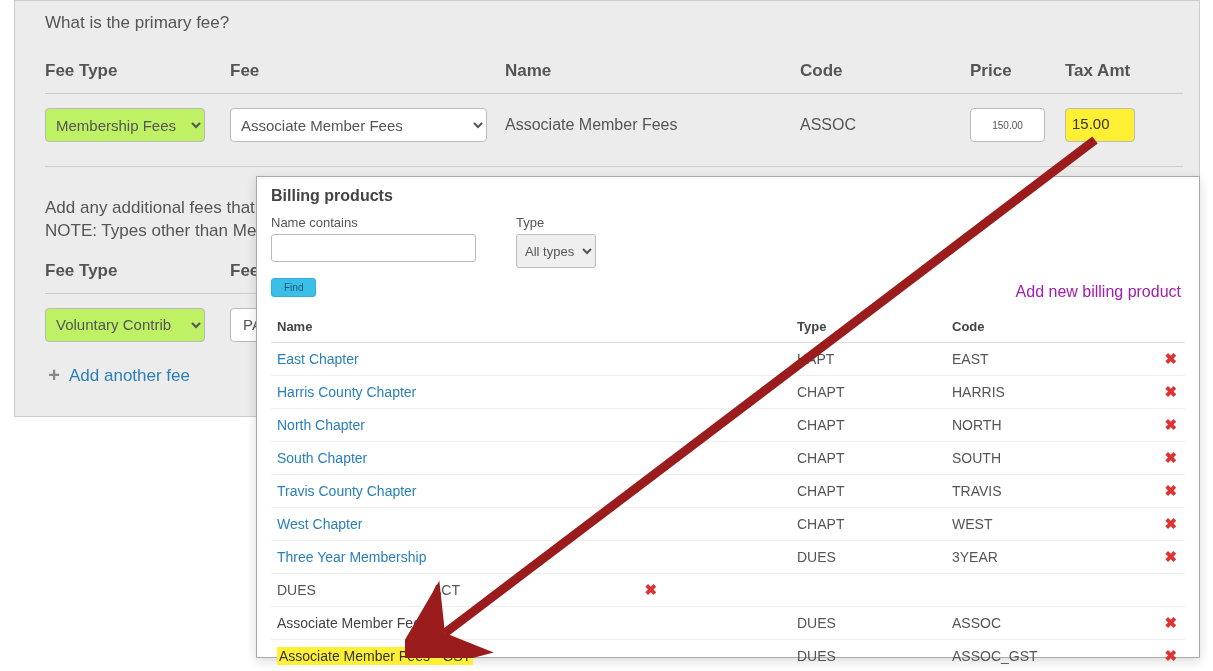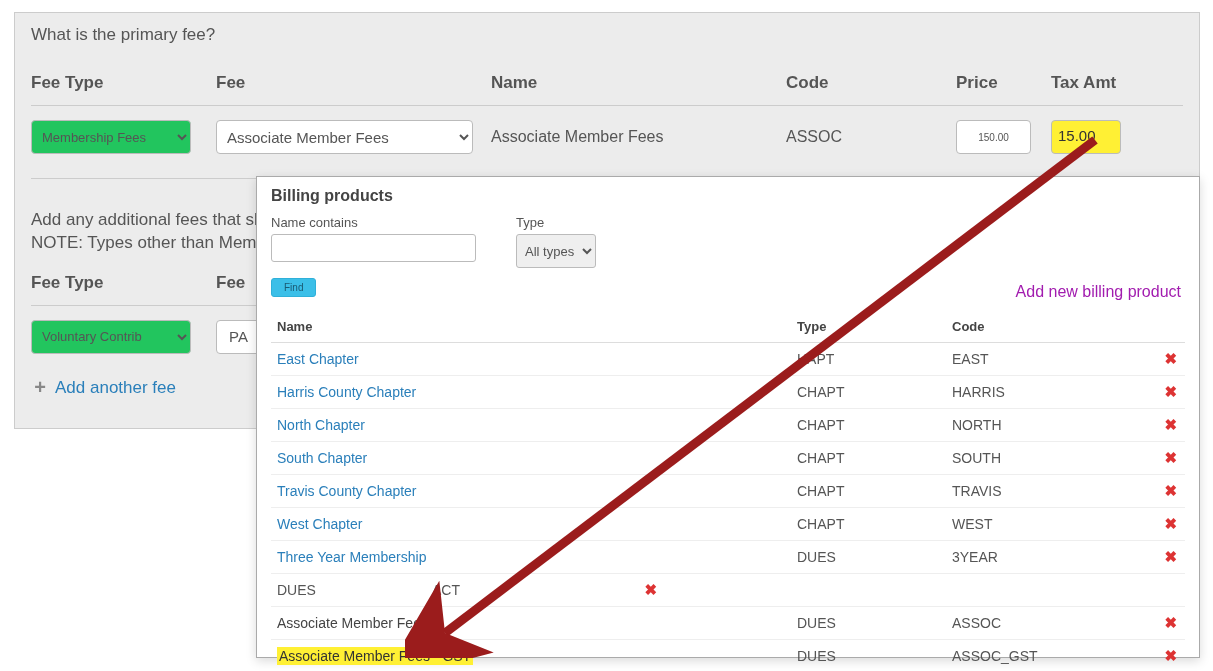--- a/index.html
+++ b/index.html
@@ -10,26 +10,26 @@
     background: #fff;
     color: #555;
     width: 1213px;
     height: 671px;
     position: relative;
     overflow: hidden;
   }
   .panel-bg {
     position: absolute;
     left: 14px;
-    top: 12px;
+    top: 0;
     width: 1186px;
     height: 417px;
     background: #ececec;
     border: 1px solid #ccc;
-    padding: 12px 16px 12px 16px;
+    padding: 12px 16px 12px 30px;
   }
   .panel-title {
     font-size: 17px;
     color: #555;
     margin-bottom: 28px;
   }
   .fee-header {
     display: flex;
     font-size: 17px;
     font-weight: 600;
@@ -47,23 +47,23 @@
     display: flex;
     align-items: center;
     padding: 14px 0;
     font-size: 16px;
     color: #555;
   }
   .fee-row .col-name, .fee-row .col-code { font-size: 16px; }
   select.feetype {
     width: 160px;
     height: 34px;
-    font-size: 13px;
+    font-size: 15px;
     padding: 4px 6px;
-    background: #22c55e;
+    background: #bef264;
     border: 1px solid #bbb;
     border-radius: 4px;
     color: #555;
   }
   select.fee {
     width: 257px;
     height: 34px;
     font-size: 15px;
     padding: 4px 6px;
     background: #fff;

